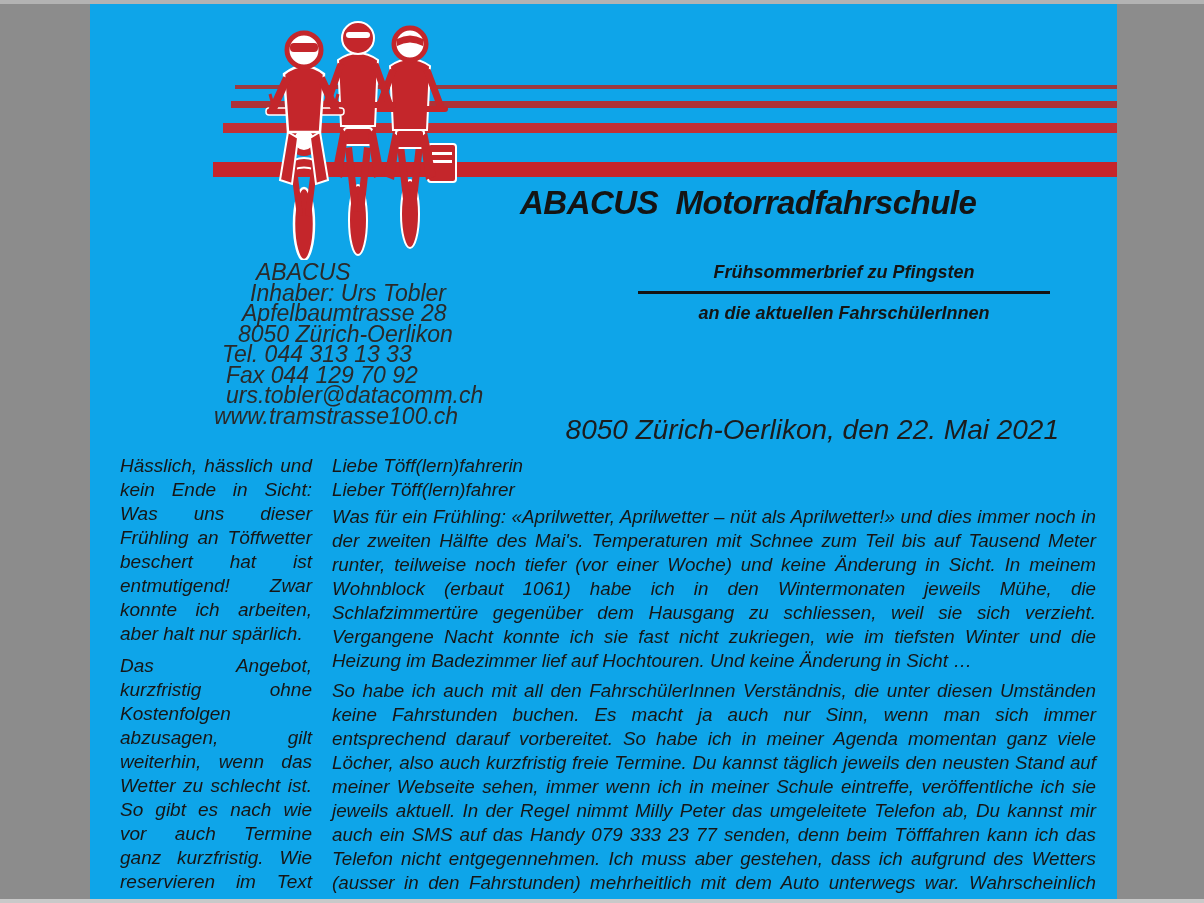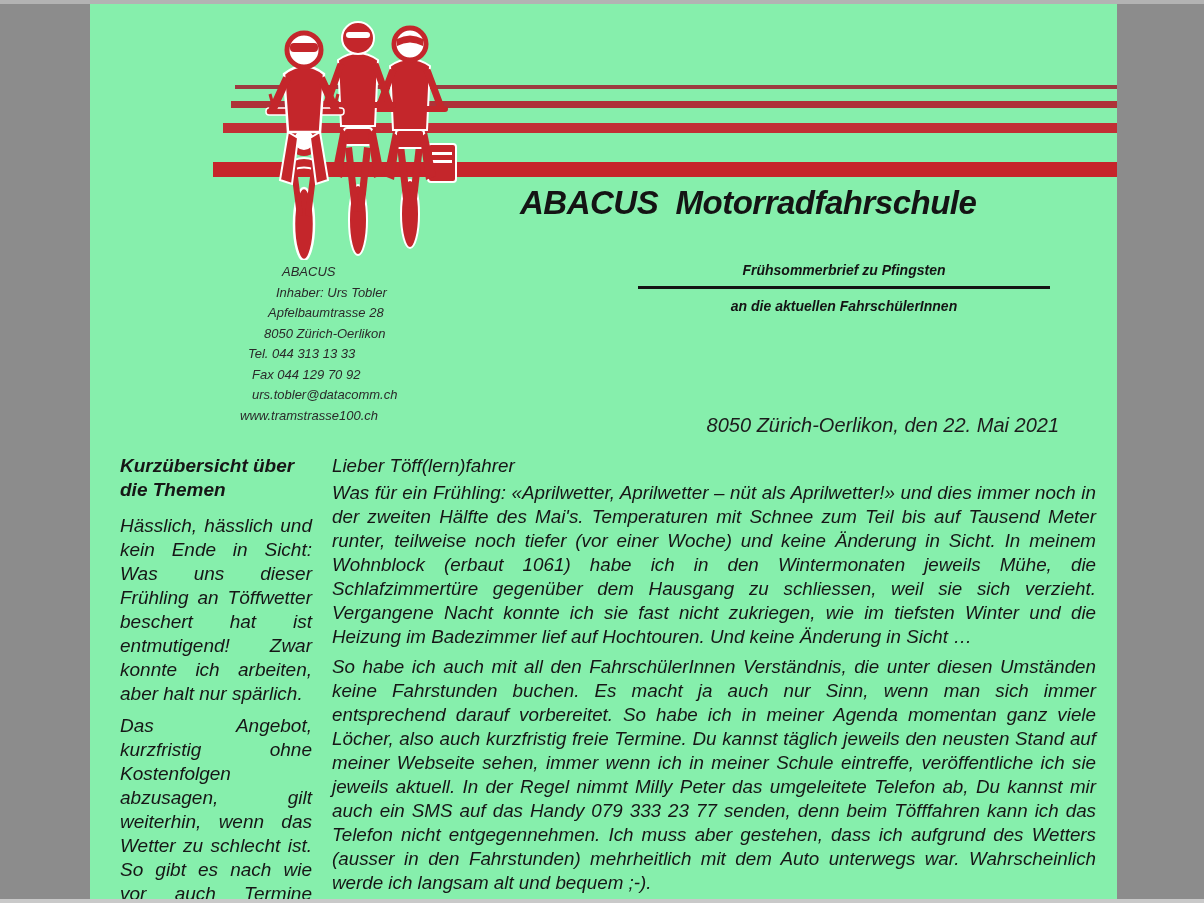--- a/index.html
+++ b/index.html
@@ -5,62 +5,62 @@
   html,body{margin:0;padding:0;}
   body{
     width:1204px;height:903px;position:relative;overflow:hidden;
     background:#8c8c8c;
     font-family:"Liberation Sans", sans-serif;
   }
   .edge-strip-top{position:absolute;top:0;left:0;right:0;height:4px;background:#b3b3b3;}
   .edge-strip-bottom{position:absolute;bottom:0;left:0;right:0;height:4px;background:#c9c9c9;}
   .page{
     position:absolute;left:90px;top:4px;width:1027px;height:895px;
-    background:#86efac;overflow:hidden;color:#1a1a1a;text-decoration:underline;
+    background:#0ea5e9;overflow:hidden;color:#1a1a1a;text-decoration:underline;
   }
   
   .stripe{position:absolute;right:0;}
   .stripe-1{top:81px;left:145px;height:4px;background:#9d3a40;}
   .stripe-2{top:97px;left:141px;height:7px;background:#ae3238;}
   .stripe-3{top:119px;left:133px;height:10px;background:#c22f35;}
   .stripe-4{top:158px;left:123px;height:15px;background:#c6252b;}
 
   .logo{position:absolute;left:150px;top:4px;width:235px;height:252px;}
 
   .school-name{
     position:absolute;left:430px;top:180px;margin:0;
     font-size:33px;font-weight:bold;font-style:italic;color:#141414;
     white-space:pre;letter-spacing:-0.5px;
   }
 
   .addr{
-    position:absolute;left:150px;top:258px;
-    font-style:italic;font-size:13px;line-height:20.5px;color:#2a2a2a;
+    position:absolute;left:124px;top:258px;
+    font-style:italic;font-size:23px;line-height:20.5px;color:#2a2a2a;
     white-space:nowrap;
   }
   .addr div:nth-child(1){margin-left:42px;}
   .addr div:nth-child(2){margin-left:36px;}
   .addr div:nth-child(3){margin-left:28px;}
   .addr div:nth-child(4){margin-left:24px;}
   .addr div:nth-child(5){margin-left:8px;}
   .addr div:nth-child(6){margin-left:12px;}
   .addr div:nth-child(7){margin-left:12px;}
   .addr div:nth-child(8){margin-left:0;}
 
   .subject{
     position:absolute;left:548px;top:258px;width:412px;
     text-align:center;font-style:italic;font-weight:bold;
-    font-size:14px;color:#141414;
+    font-size:18px;color:#141414;
   }
   .subject .line1{display:block;padding:0 4px 8px;border-bottom:3px solid #141414;}
   .subject .line2{display:block;margin-top:9px;}
 
   .dateline{
     position:absolute;top:410px;right:58px;
-    font-style:italic;font-size:20px;color:#1c1c1c;
+    font-style:italic;font-size:28px;color:#1c1c1c;
   }
 
   .columns{
     position:absolute;left:30px;top:450px;width:976px;
     display:flex;gap:20px;
   }
   .sidebar{
     width:192px;flex:none;
     font-style:italic;font-size:19px;line-height:24px;color:#161616;
     text-align:justify;
@@ -153,26 +153,26 @@
 
   <div class="subject">
     <span class="line1">Frühsommerbrief zu Pfingsten</span>
     <span class="line2">an die aktuellen FahrschülerInnen</span>
   </div>
 
   <div class="dateline">8050 Zürich-Oerlikon, den 22. Mai 2021</div>
 
   <div class="columns">
     <aside class="sidebar">
-      <div class="sidebar-heading">Kurzübersicht über die Themen</div>
       <p>Hässlich, hässlich und kein Ende in Sicht: Was uns dieser Frühling an Töffwetter beschert hat ist entmutigend! Zwar konnte ich arbeiten, aber halt nur spärlich.</p>
       <p>Das Angebot, kurzfristig ohne Kostenfolgen abzusagen, gilt weiterhin, wenn das Wetter zu schlecht ist. So gibt es nach wie vor auch Termine ganz kurzfristig. Wie reservieren im Text nebenan, per Telefon oder SMS.</p>
     </aside>
     <main class="main-col">
       <div class="salutation">
+        <div>Liebe Töff(lern)fahrerin</div>
         <div>Lieber Töff(lern)fahrer</div>
       </div>
       <p>Was für ein Frühling: «Aprilwetter, Aprilwetter – nüt als Aprilwetter!» und dies immer noch in der zweiten Hälfte des Mai's. Temperaturen mit Schnee zum Teil bis auf Tausend Meter runter, teilweise noch tiefer (vor einer Woche) und keine Änderung in Sicht. In meinem Wohnblock (erbaut 1061) habe ich in den Wintermonaten jeweils Mühe, die Schlafzimmertüre gegenüber dem Hausgang zu schliessen, weil sie sich verzieht. Vergangene Nacht konnte ich sie fast nicht zukriegen, wie im tiefsten Winter und die Heizung im Badezimmer lief auf Hochtouren. Und keine Änderung in Sicht …</p>
       <p>So habe ich auch mit all den FahrschülerInnen Verständnis, die unter diesen Umständen keine Fahrstunden buchen. Es macht ja auch nur Sinn, wenn man sich immer entsprechend darauf vorbereitet. So habe ich in meiner Agenda momentan ganz viele Löcher, also auch kurzfristig freie Termine. Du kannst täglich jeweils den neusten Stand auf meiner Webseite sehen, immer wenn ich in meiner Schule eintreffe, veröffentliche ich sie jeweils aktuell. In der Regel nimmt Milly Peter das umgeleitete Telefon ab, Du kannst mir auch ein SMS auf das Handy 079 333 23 77 senden, denn beim Töfffahren kann ich das Telefon nicht entgegennehmen. Ich muss aber gestehen, dass ich aufgrund des Wetters (ausser in den Fahrstunden) mehrheitlich mit dem Auto unterwegs war. Wahrscheinlich werde ich langsam alt und bequem ;-).</p>
     </main>
   </div>
 
 </div>
 
 </body></html>

